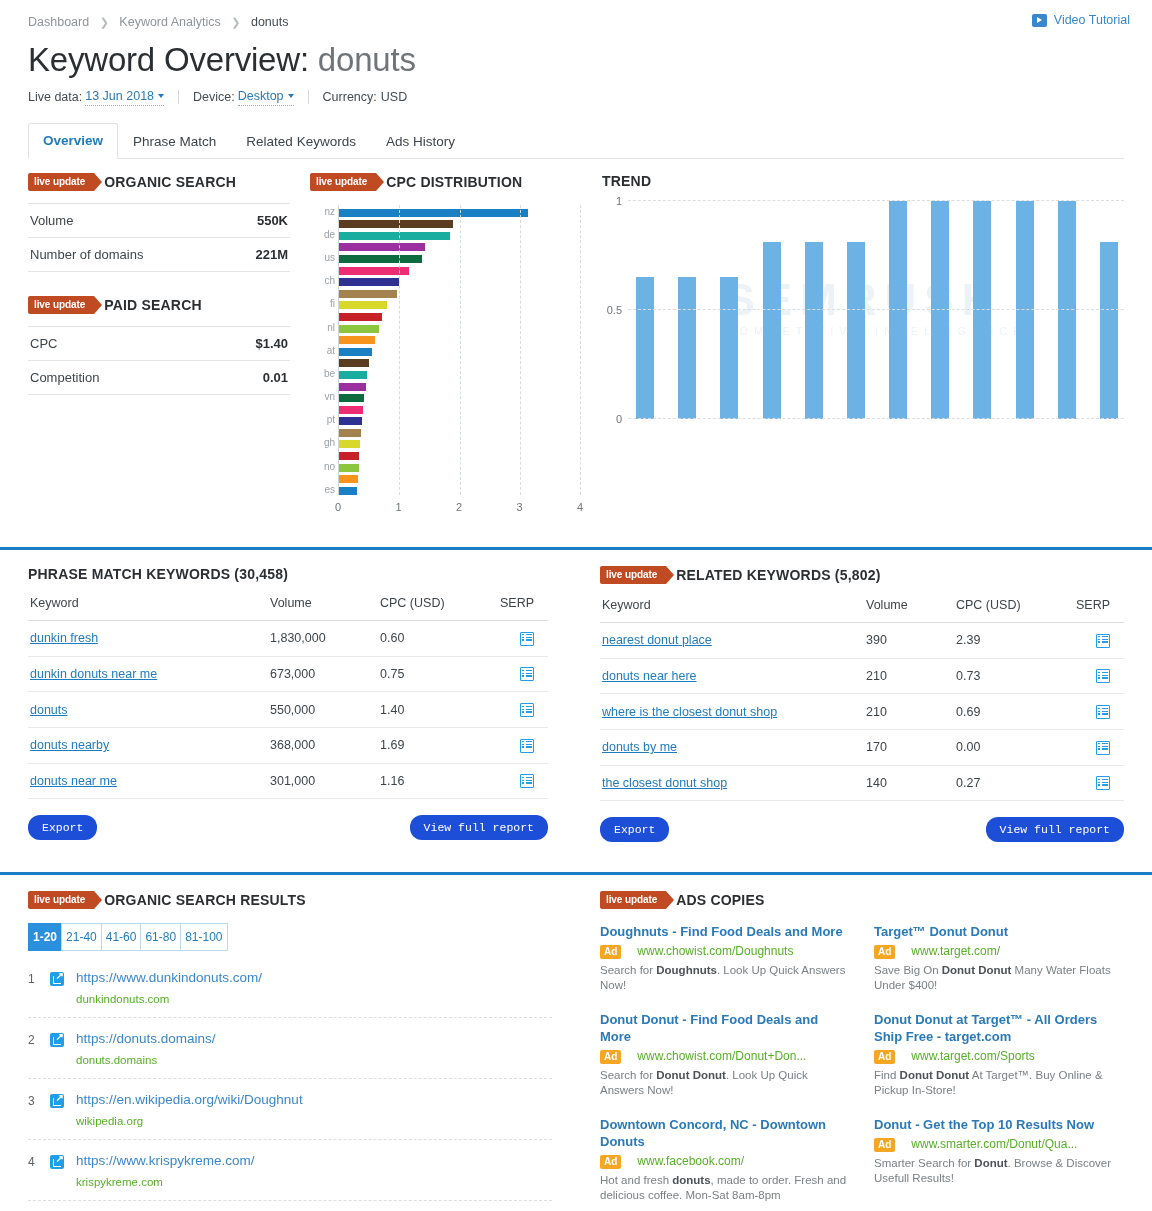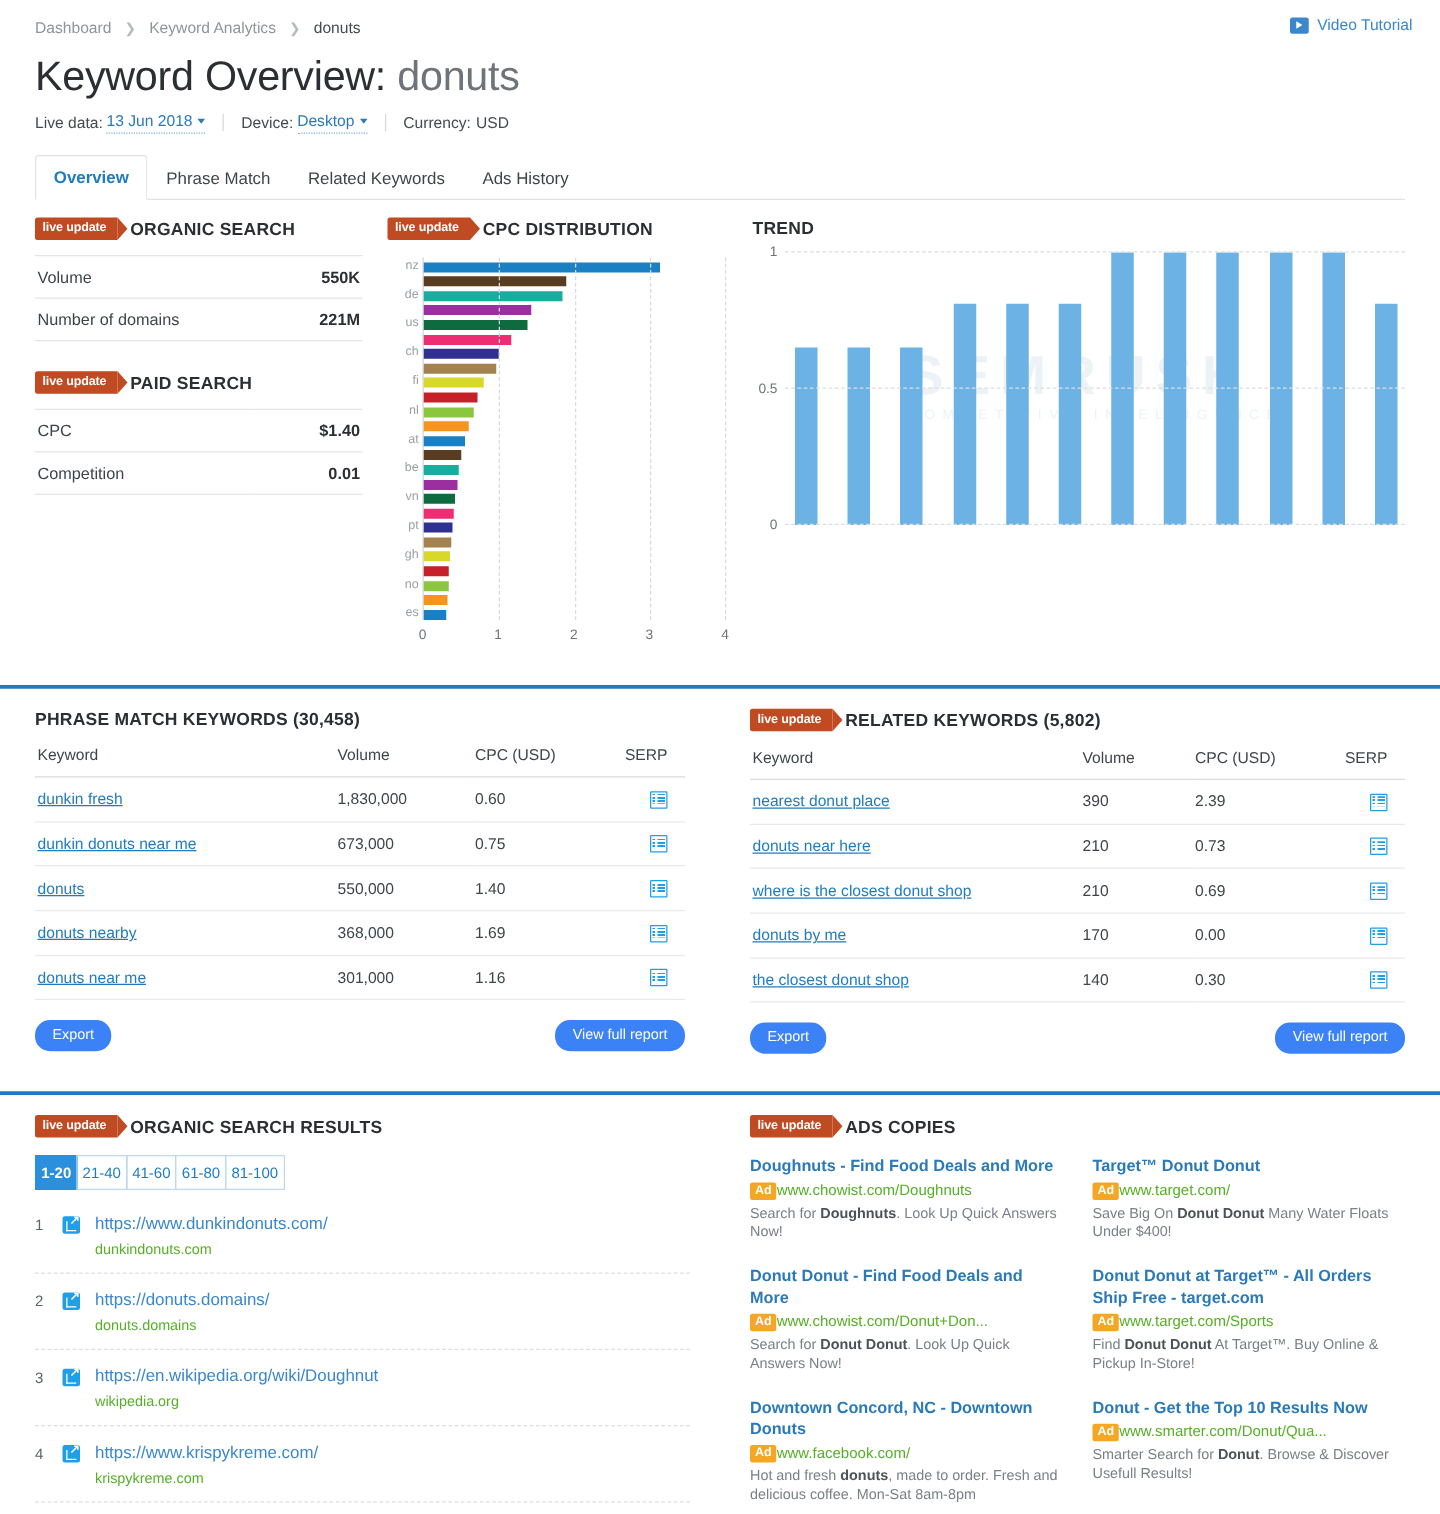--- a/index.html
+++ b/index.html
@@ -184,23 +184,24 @@
     content: ""; position: absolute; left: 4.6px; top: 1.6px; right: 1.4px;
     height: 7.5px;
     background: repeating-linear-gradient(to bottom,#1f9fe8 0 1.4px,transparent 1.4px 2.6px);
   }
 
   .kw-actions {
     display: flex; justify-content: space-between; align-items: center;
     margin-top: 16px; padding-bottom: 16px;
   }
   .btn-pill {
-    background: #3b82f6; color: #fff; font-size: 11.5px;
+    background: #1d4ed8; color: #fff; font-size: 11.5px;
     border: none; border-radius: 12px; padding: 6px 14px; cursor: pointer;
     line-height: 13px;
+    font-family: Liberation Mono, monospace;
   }
 
   
   .panel3 { display: flex; padding: 16px 28px 18px 28px; }
   .osr-col { width: 50%; padding-right: 24px; }
   .ads-col { width: 50%; padding-left: 24px; }
 
   .pager { display: flex; margin: 14px 0 6px 0; }
   .pager .pg {
     font-size: 12px; color: #1f7cc0; border: 1px solid #bcd9ef;
@@ -234,21 +235,21 @@
   
   .ads-grid { display: flex; margin-top: 14px; }
   .ads-sub { width: 50%; }
   .ads-sub.l { padding-right: 12px; }
   .ads-sub.r { padding-left: 12px; }
   .ad-item { margin-bottom: 18px; }
   .ad-title {
     font-size: 13px; color: #2a7ab9; line-height: 17px; cursor: pointer;
     font-weight: bold; margin-bottom: 4px;
   }
-  .ad-urlrow { display: flex; align-items: center; gap: 0; margin-bottom: 4px; }
+  .ad-urlrow { display: flex; align-items: center; gap: 16px; margin-bottom: 4px; }
   .ad-badge {
     background: #f5a623; color: #fff; font-size: 10px; font-weight: bold;
     padding: 1px 4px; border-radius: 2px; line-height: 12px;
   }
   .ad-url { font-size: 12px; color: #56b026; line-height: 15px; }
   .ad-desc { font-size: 11.5px; color: #7a8085; line-height: 15px; }
   .ad-desc b { color: #4c5256; font-weight: bold; }
   .ad-spacer { height: 36px; }
 </style>
 </head>
@@ -591,21 +592,21 @@
           </tr>
           <tr>
             <td><a>donuts by me</a></td>
             <td class="num">170</td>
             <td class="num">0.00</td>
             <td class="serp"><span class="serp-icon"></span></td>
           </tr>
           <tr>
             <td><a>the closest donut shop</a></td>
             <td class="num">140</td>
-            <td class="num">0.30</td>
+            <td class="num">0.27</td>
             <td class="serp"><span class="serp-icon"></span></td>
           </tr>
         </tbody>
     </table>
     <div class="kw-actions">
       <button class="btn-pill">Export</button>
       <button class="btn-pill">View full report</button>
     </div>
   </div>
 </div>

